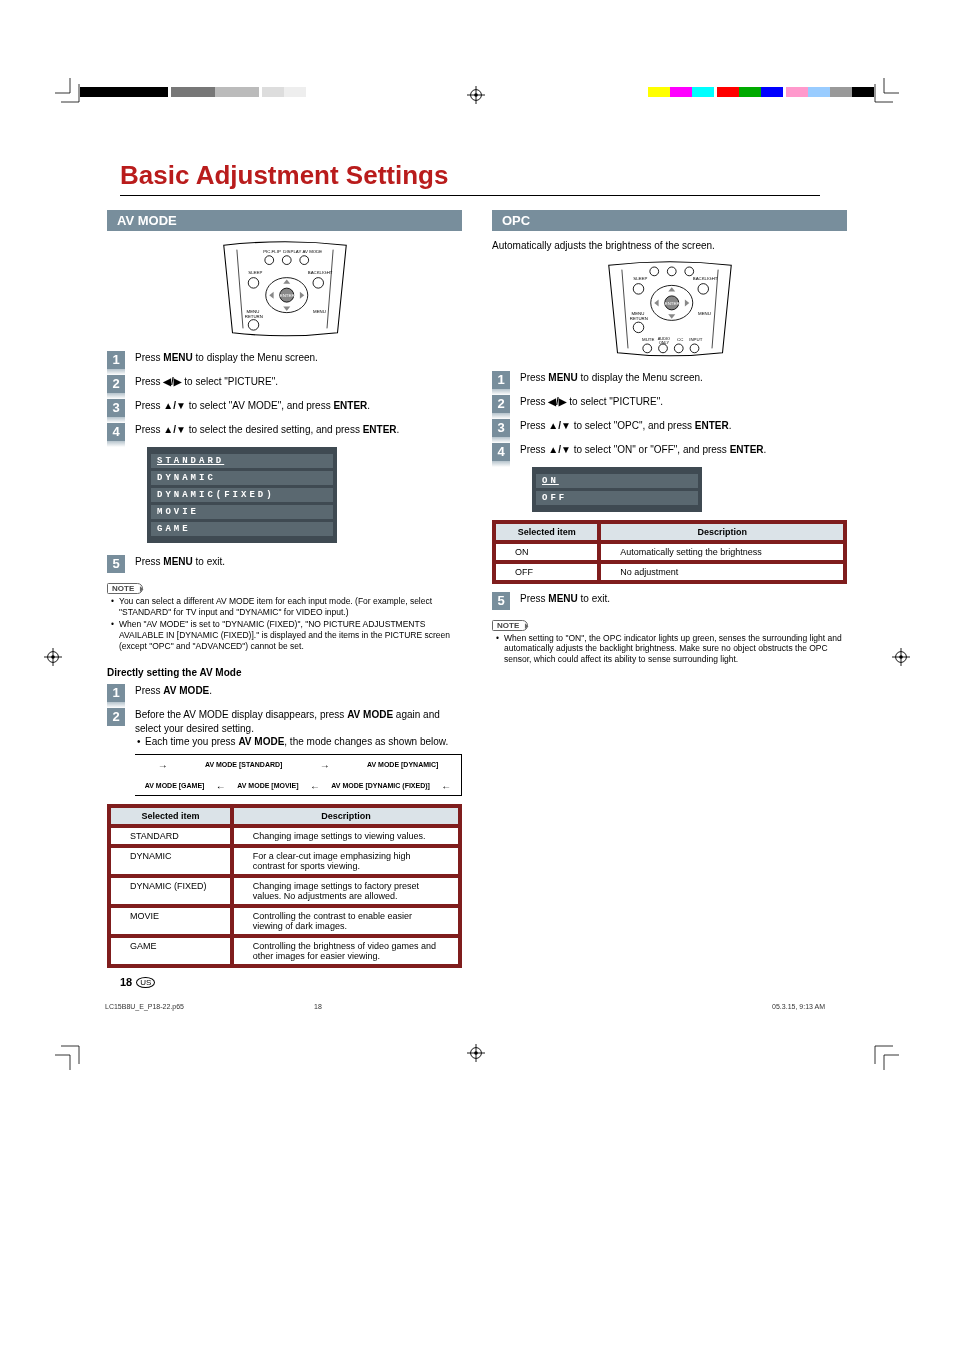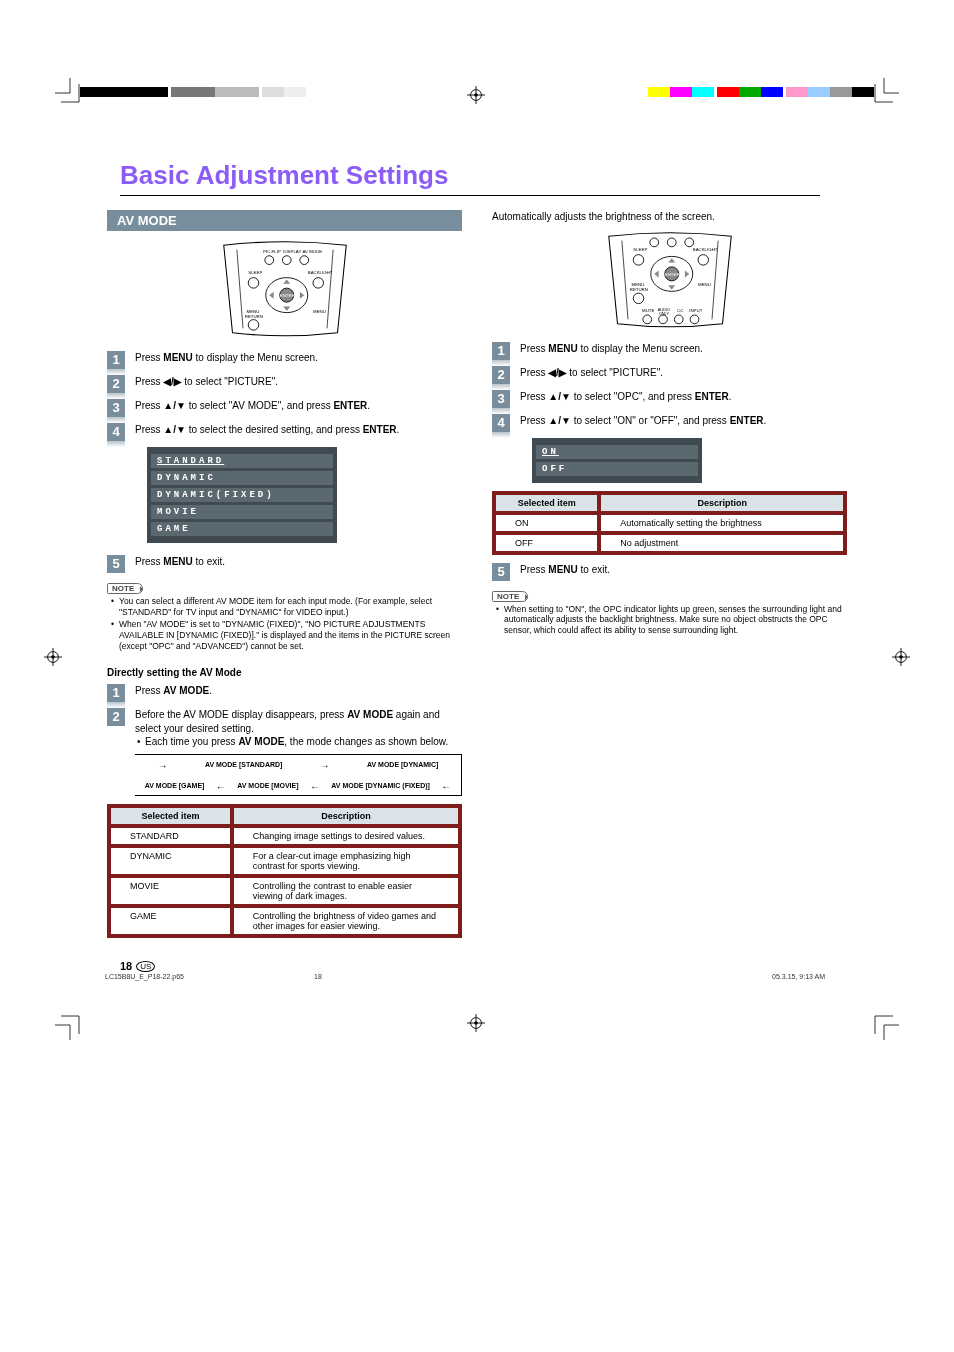--- a/index.html
+++ b/index.html
@@ -21,21 +21,21 @@
     padding-top: 150px;
     display: flex;
     gap: 30px;
   }
   .title {
     position: absolute;
     top: 160px;
     left: 120px;
     font-size: 26px;
     font-weight: bold;
-    color: #8b5cf6;
+    color: #b91c1c;
   }
   .title-rule { position: absolute; top: 195px; left: 120px; width: 700px; height: 1px; background: #000; }
   .col { flex: 1; padding-top: 60px;}
   .section-header {
     background: #788e9c;
     color: #fff;
     font-weight: bold;
     font-size: 13px;
     padding: 3px 10px;
     margin-bottom: 8px;
@@ -79,21 +79,21 @@
   ul.note-list li::before { content: "•"; position: absolute; left: 0; }
   .subhead { font-size: 10px; font-weight: bold; margin: 16px 0 4px; }
   .cycle-fig { border: 1px solid #000; border-left: none; margin-left: 28px; padding: 4px 4px; font-size: 7px; font-weight: bold; position: relative;}
   .cycle-fig .row1, .cycle-fig .row2 { display: flex; justify-content: space-around; align-items: center; }
   .cycle-fig .arrow-r { font-size: 10px; }
   table.desc {
     border-collapse: collapse; width: 100%; font-size: 9px; margin-top: 8px;
   }
   table.desc th, table.desc td { border: 4px solid #7f1d1d; padding: 3px 19px; text-align: left; vertical-align: top;}
   table.desc th { background: #dbe3e8; font-weight: bold; text-align: center;}
-  .page-num { position: absolute; bottom: 106px; left: 120px; font-size: 11px; font-weight: bold;}
+  .page-num { position: absolute; bottom: 120px; left: 120px; font-size: 11px; font-weight: bold;}
   .page-num .us { display:inline-block; border:1px solid #000; border-radius: 50%; font-size:8px; padding:0 3px; font-weight:normal; vertical-align:1px; margin-left:1px;}
   .footer-info { position: absolute; bottom: 98px; left: 105px; font-size: 7px; color: #333; width: 740px; display:flex; }
   .footer-info span:nth-child(2){ margin-left: 130px;}
   .footer-info span:nth-child(3){ margin-left: auto; margin-right: 20px;}
   .sub-bullet { padding-left:10px; position:relative; font-size:10px; line-height:1.3;}
   .sub-bullet::before { content:"•"; position:absolute; left:2px;}
 </style>
 </head>
 <body>
 
@@ -254,39 +254,44 @@
     </div>
 
     <table class="desc">
       <tbody>
           <tr>
             <th style="width:35%">Selected item</th>
             <th>Description</th>
           </tr>
       <tr>
             <td>STANDARD</td>
-            <td>Changing image settings to desired values.</td>
+            <td>Changing image settings to viewing values.</td>
           </tr>
       <tr>
             <td>DYNAMIC</td>
             <td>For a clear-cut image emphasizing high contrast for sports viewing.</td>
+          </tr>
+      <tr>
+            <td>DYNAMIC (FIXED)</td>
+            <td>Changing image settings to factory preset values. No adjustments are allowed.</td>
           </tr>
       <tr>
             <td>MOVIE</td>
             <td>Controlling the contrast to enable easier viewing of dark images.</td>
           </tr>
       <tr>
             <td>GAME</td>
             <td>Controlling the brightness of video games and other images for easier viewing.</td>
           </tr>
     </tbody>
       </table>
   </div>
 
   <div class="col">
+    <div class="section-header">OPC</div>
     <p class="body-text">Automatically adjusts the brightness of the screen.</p>
 
     <div class="remote-fig">
       <svg class="remote-svg" viewBox="0 0 160 110">
         <path d="M10 5 Q80 -3 150 5 L140 105 Q80 112 20 105 Z" fill="#fff" stroke="#000" stroke-width="1.2"></path>
         <line x1="25" y1="10" x2="32" y2="100" stroke="#000" stroke-width="0.8"></line>
         <line x1="135" y1="10" x2="128" y2="100" stroke="#000" stroke-width="0.8"></line>
         <circle cx="62" cy="12" r="5" fill="none" stroke="#000"></circle>
           <circle cx="82" cy="12" r="5" fill="none" stroke="#000"></circle>
           <circle cx="102" cy="12" r="5" fill="none" stroke="#000"></circle>

